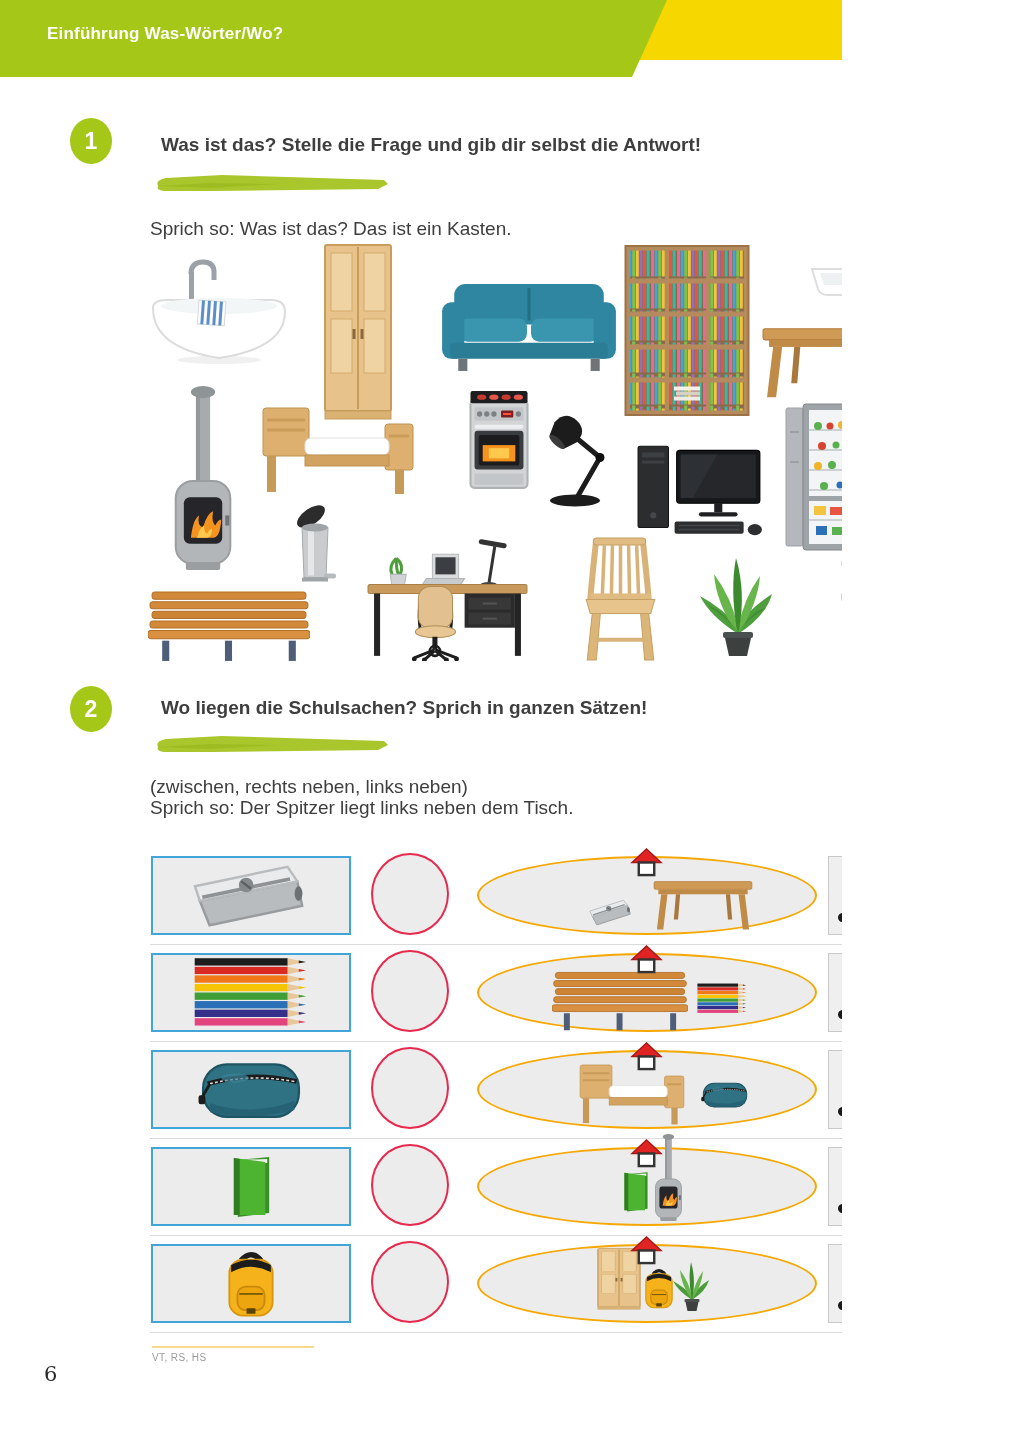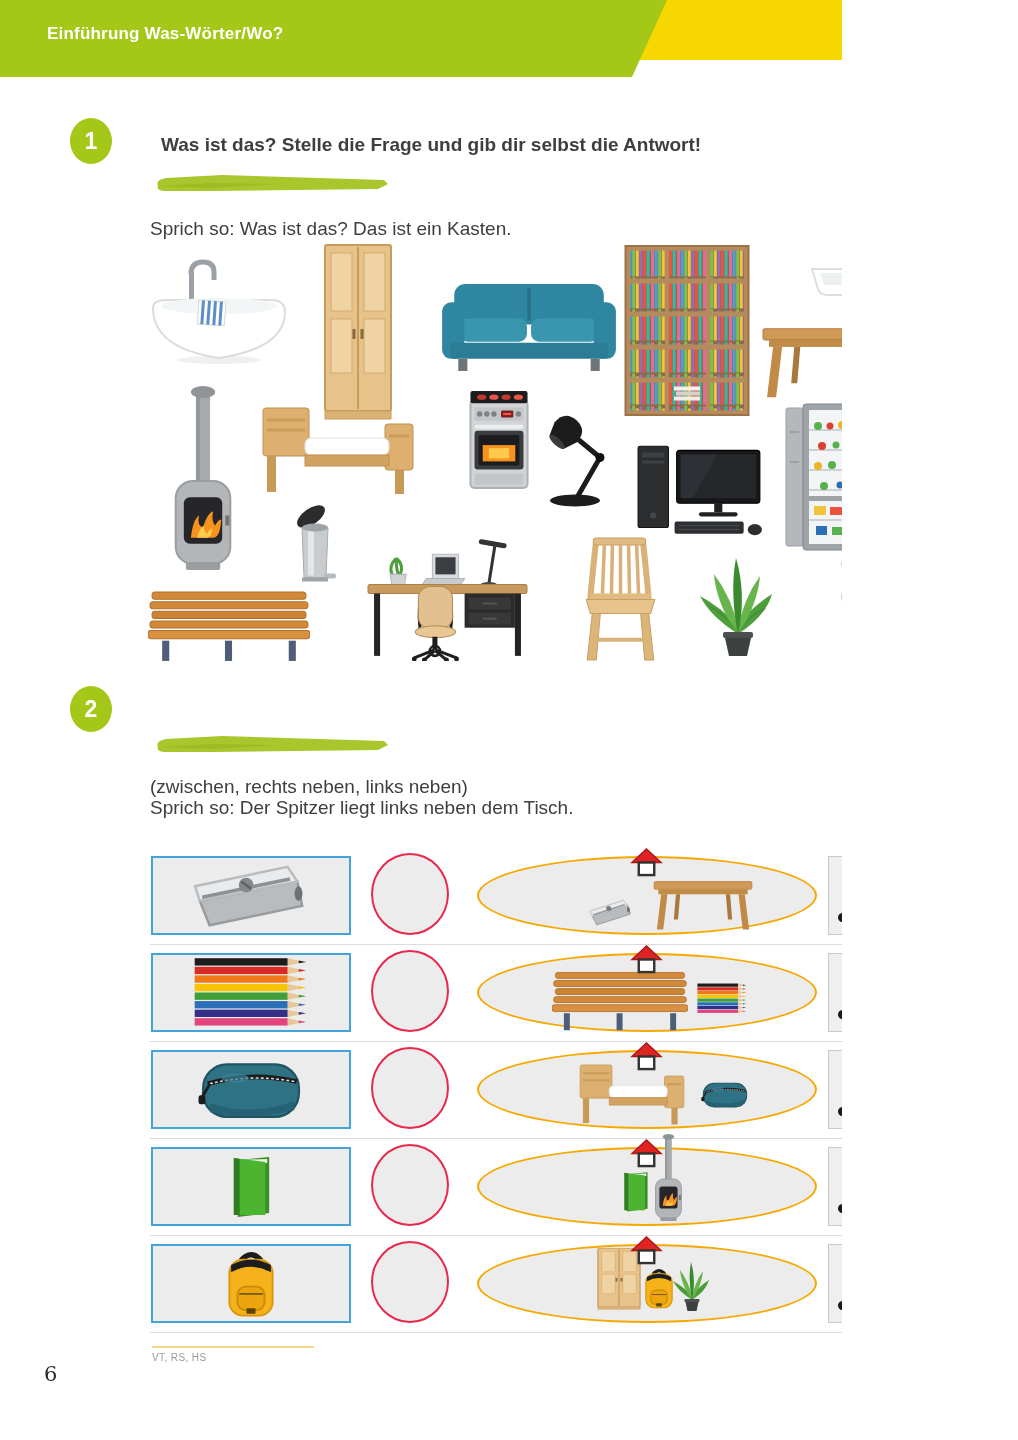--- a/index.html
+++ b/index.html
@@ -466,20 +466,21 @@
         <use href="#sym-plant"></use>
       </svg>
     <svg class="abs" style="left:838px;top:558px" width="80" height="104">
         <use href="#sym-cabinet"></use>
       </svg>
   </div>
 
   <div class="numcircle" style="left:70px;top:686px;">
     <span>2</span>
   </div>
+  <div class="extitle" style="top:697px;">Wo liegen die Schulsachen? Sprich in ganzen Sätzen!</div>
   <svg class="stroke" style="top:732px;" viewBox="0 0 242 24">
     <path d="M8 15 Q5 9 16 7 L72 4 L234 9 L238 13 L228 18 L62 20 L14 20 Q6 19 8 15 Z" fill="#a9c72c"></path>
     <path d="M8 15 L60 12 L128 13 L60 17 Z" fill="#93b31c" opacity="0.55"></path>
   </svg>
   <div class="exline" style="top:776px;">(zwischen, rechts neben, links neben)</div>
   <div class="exline" style="top:797px;">Sprich so: Der Spitzer liegt links neben dem Tisch.</div>
 
   <div class="row" style="top:856px;">
     <div class="itembox">
       <svg width="122" height="78" viewBox="0 0 50 32">

